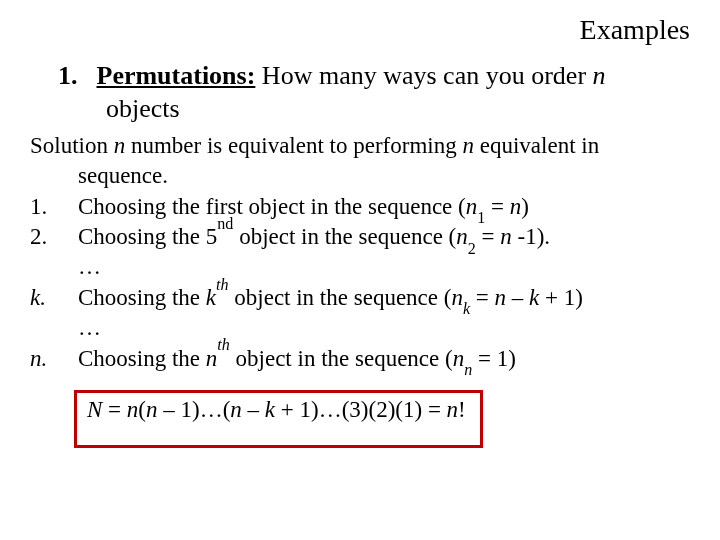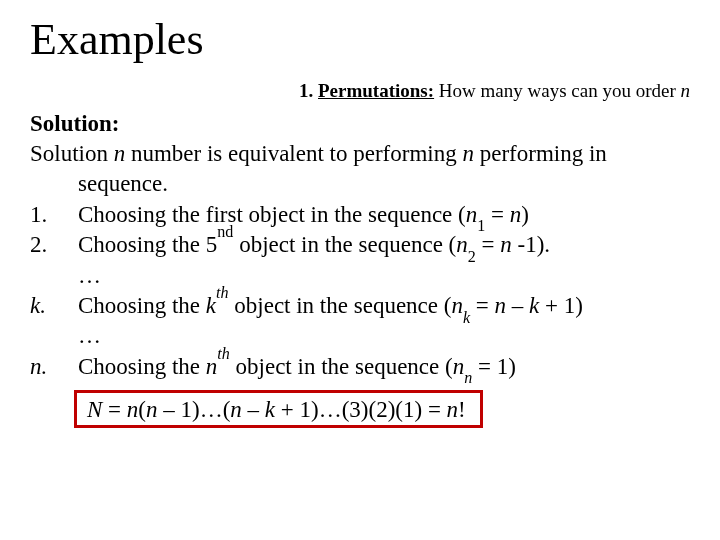--- a/index.html
+++ b/index.html
@@ -11,30 +11,29 @@
     font-family: "Times New Roman", Times, serif;
     color: #000;
   }
   .slide {
     box-sizing: border-box;
     width: 720px;
     height: 540px;
     padding: 10px 30px 20px 30px;
   }
   .title {
-    text-align: left;
-    font-size: 44px;
+    text-align: right;
+    font-size: 28px;
     margin: 4px 0 8px 0;
     font-weight: normal;
   }
   .toplist {
     margin: 14px 0 6px 28px;
-    font-size: 19px;
+    font-size: 26px;
     line-height: 1.25;
-    text-align: right;
   }
   .toplist .num {
     display: inline-block;
     width: 32px;
     font-weight: bold;
   }
   .toplist .label {
     font-weight: bold;
     text-decoration: underline;
   }
@@ -63,46 +62,46 @@
     width: 48px;
     flex: 0 0 48px;
   }
   .row .txt {
     flex: 1;
   }
   .it { font-style: italic; }
   sub { font-size: 0.7em; line-height: 0; position: relative; top: 0.25em; }
   sup { font-size: 0.7em; line-height: 0; position: relative; top: -0.4em; }
   .formula-wrap {
-    margin-top: 8px;
+    margin-top: 16px;
     margin-left: 44px;
     display: inline-block;
     border: 3px solid #c00000;
-    padding: 2px 14px 0 10px;
+    padding: 2px 14px 20px 10px;
     font-style: italic;
   }
   .formula-wrap .up { font-style: normal; }
 </style>
 </head>
 <body>
 
 <div class="slide">
 
   <div class="title">Examples</div>
 
   <div class="toplist">
     <span class="num">1.</span>
     <span class="label">Permutations:</span><span class="rest"> How many ways can you order </span><span class="rest it">n</span>
+    <span class="hang rest">objects</span>
   </div>
 
   <div class="body">
-    <div class="solution-label">Solution:</div>
 
     <div>
-      <span>Solution </span><span class="it">n</span><span> number is equivalent to performing </span><span class="it">n</span><span> performing in</span>
+      <span>Solution </span><span class="it">n</span><span> number is equivalent to performing </span><span class="it">n</span><span> equivalent in</span>
     </div>
 
     <div class="steps">
       <div class="row">
         <div class="mk"></div>
         <div class="txt">sequence.</div>
       </div>
 
       <div class="row">
         <div class="mk">1.</div>

